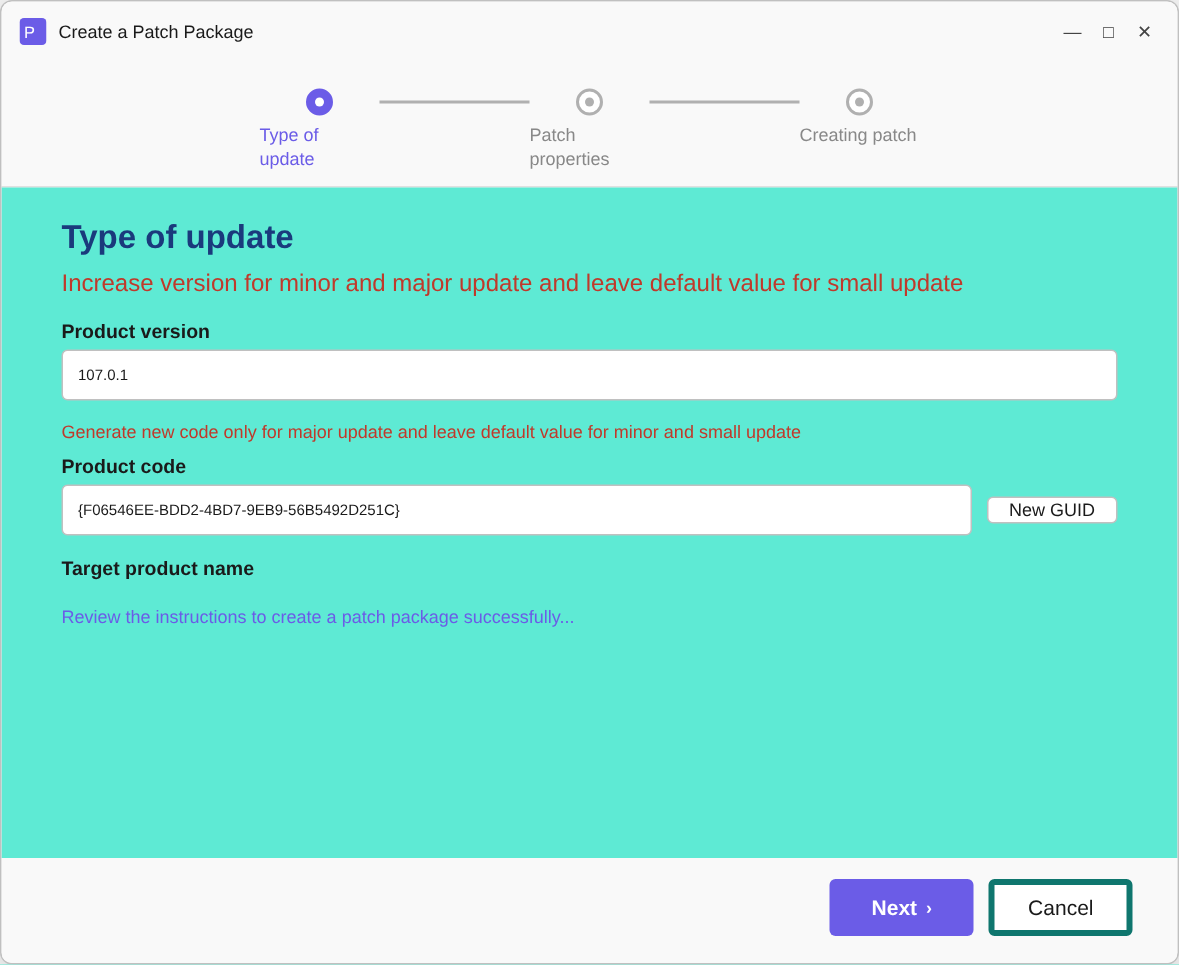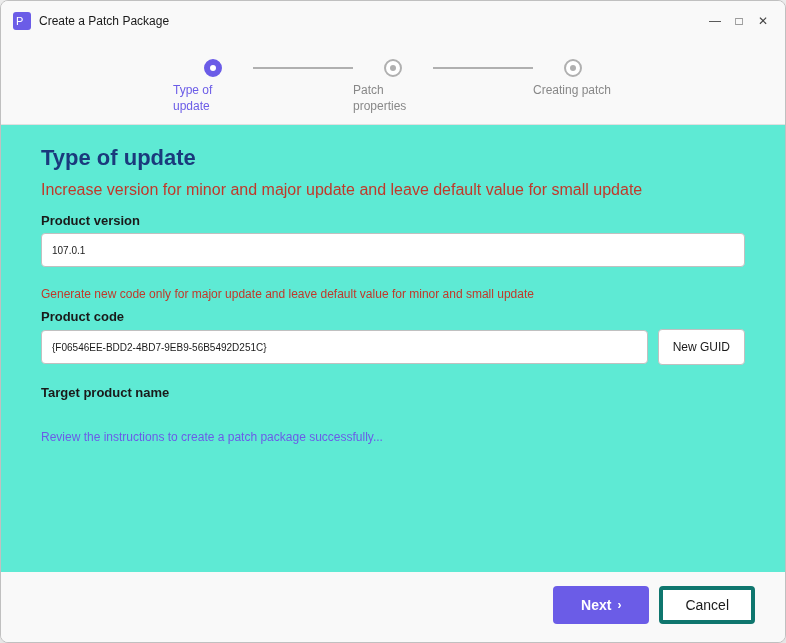--- a/index.html
+++ b/index.html
@@ -170,39 +170,39 @@
       border: 1px solid #c0c0c0;
       border-radius: 4px;
       padding: 0 10px;
       font-size: 10px;
       font-family: inherit;
       background: white;
       color: #1a1a1a;
       outline: none;
     }
     .guid-btn {
-      height: 36px;
+      height: 18px;
       padding: 0 14px;
       border: 1px solid #c0c0c0;
       border-radius: 4px;
       background: white;
       font-size: 12px;
       cursor: pointer;
       white-space: nowrap;
       color: #1a1a1a;
       font-family: inherit;
     }
     .hint-text2 {
       font-size: 12px;
       color: #c0392b;
       margin-bottom: 8px;
       margin-top: 2px;
     }
     .field-group {
-      margin-bottom: 20px;
+      margin-bottom: 8px;
     }
     .review-link {
       color: #6b5ce7;
       font-size: 12px;
       text-decoration: none;
       cursor: pointer;
       margin-top: 10px;
       display: inline-block;
     }
     

